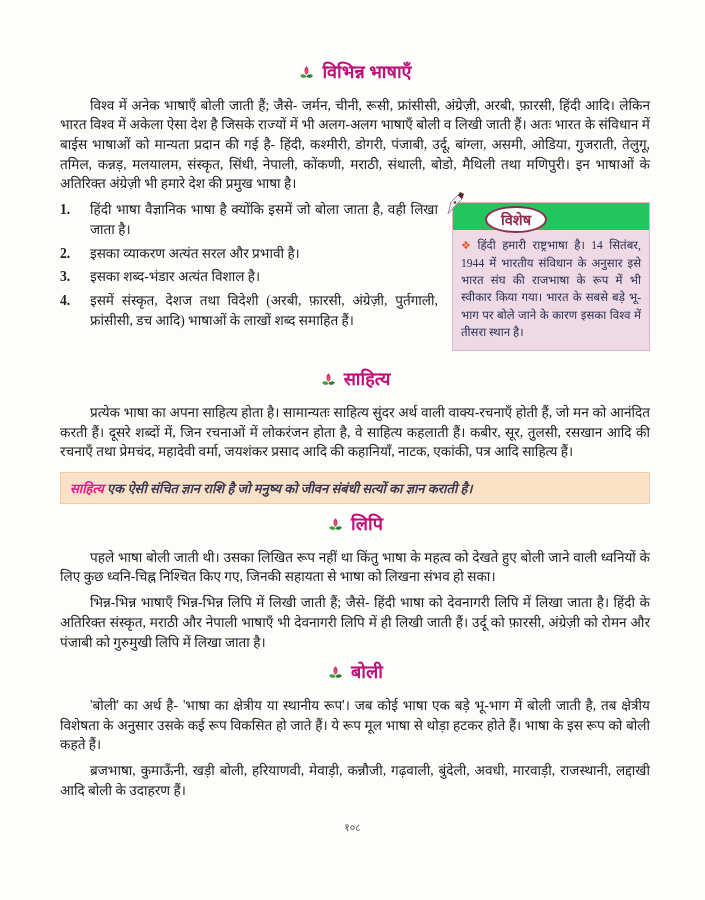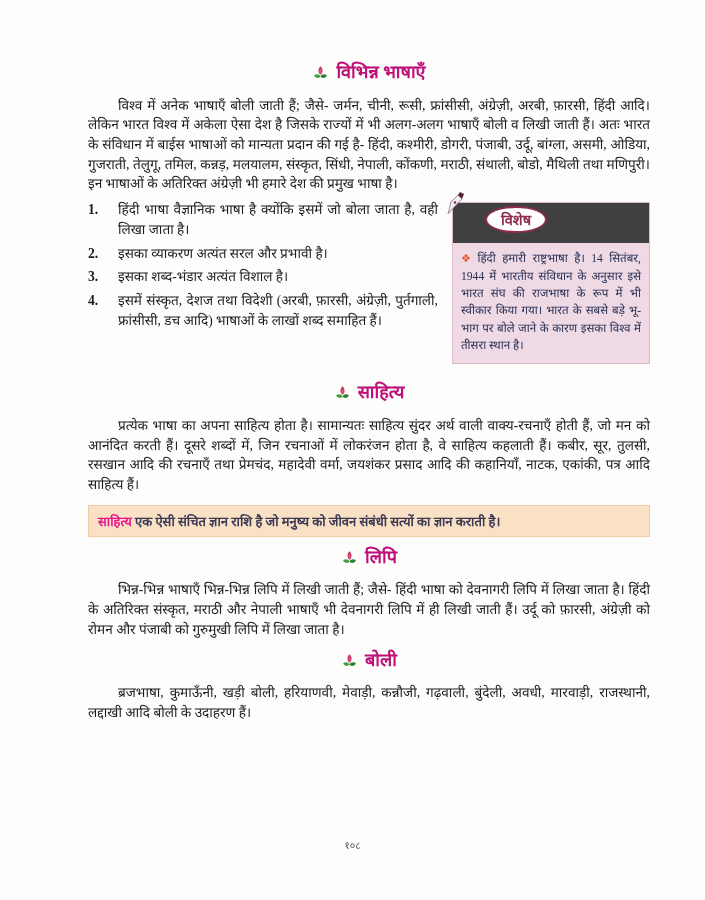--- a/index.html
+++ b/index.html
@@ -7,21 +7,21 @@
     width:705px;height:900px;
     background:#fdfdfc;
     font-family:"Liberation Serif","DejaVu Serif",serif;
     color:#1c1c1c;
     overflow:hidden;
   }
   .page{
     position:relative;
     width:705px;height:900px;
     box-sizing:border-box;
-    padding:52px 55px 0 88px;
+    padding:52px 55px 0 60px;
   }
   
   .sec-head{
     margin:10px 0 8px 0;
     text-align:center;
     font-size:18px;
     font-weight:bold;
     color:#bf1079;
     line-height:1.2;
   }
@@ -56,22 +56,22 @@
   .vishesh-box{
     float:right;
     width:198px;
     margin:2px 0 8px 14px;
     position:relative;
     background:#eed9e4;
     border:1px solid #d9b8ca;
     box-sizing:border-box;
   }
   .vb-band{
-    background:#404040;
-    height:40px;
+    background:#22c55e;
+    height:27px;
     position:relative;
   }
   .vb-title{
     position:absolute;
     left:32px;top:3px;
     background:#fff;
     border:2px solid #8e2c50;
     border-radius:50%;
     padding:1px 14px 2px 14px;
     font-size:14.5px;
@@ -98,29 +98,30 @@
   }
   
   .defbar{
     clear:both;
     background:#fae0c4;
     border:1px solid #f0cda8;
     padding:6px 9px;
     margin:10px 0 10px 0;
     font-size:13px;
     font-weight:bold;
+    font-style:italic;
     color:#3a3a55;
   }
   .defbar .kw{color:#e9148c;}
   .clr{clear:both;}
   
   .pageno{
     position:absolute;
     left:0;right:0;
-    bottom:48px;
+    bottom:66px;
     text-align:center;
     font-size:10.5px;
     color:#555;
   }
 </style>
 </head>
 <body>
 
 <div class="page">
 
@@ -196,34 +197,36 @@
     <span class="flower">
       <svg width="17" height="17" viewBox="0 0 20 20">
         <path d="M10 1.5 C13.2 4.5 13.2 9 10 11.5 C6.8 9 6.8 4.5 10 1.5" fill="#c4366b"></path>
         <path d="M10 4 C11.6 6 11.6 9 10 11 C8.4 9 8.4 6 10 4" fill="#e8556f"></path>
         <path d="M2.5 12 C5.5 10 8.8 11 10 13.5 C7.8 16.5 3.8 15.3 2.5 12" fill="#44a03c"></path>
         <path d="M17.5 12 C14.5 10 11.2 11 10 13.5 C12.2 16.5 16.2 15.3 17.5 12" fill="#2e7d32"></path>
       </svg>
     </span><span>लिपि</span>
   </h2>
 
+  <p class="body ind">पहले भाषा बोली जाती थी। उसका लिखित रूप नहीं था किंतु भाषा के महत्व को देखते हुए बोली जाने वाली ध्वनियों के लिए कुछ ध्वनि-चिह्न निश्चित किए गए, जिनकी सहायता से भाषा को लिखना संभव हो सका।</p>
 
 
   <p class="body ind">भिन्न-भिन्न भाषाएँ भिन्न-भिन्न लिपि में लिखी जाती हैं; जैसे- हिंदी भाषा को देवनागरी लिपि में लिखा जाता है। हिंदी के अतिरिक्त संस्कृत, मराठी और नेपाली भाषाएँ भी देवनागरी लिपि में ही लिखी जाती हैं। उर्दू को फ़ारसी, अंग्रेज़ी को रोमन और पंजाबी को गुरुमुखी लिपि में लिखा जाता है।</p>
 
   <h2 class="sec-head">
     <span class="flower">
       <svg width="17" height="17" viewBox="0 0 20 20">
         <path d="M10 1.5 C13.2 4.5 13.2 9 10 11.5 C6.8 9 6.8 4.5 10 1.5" fill="#c4366b"></path>
         <path d="M10 4 C11.6 6 11.6 9 10 11 C8.4 9 8.4 6 10 4" fill="#e8556f"></path>
         <path d="M2.5 12 C5.5 10 8.8 11 10 13.5 C7.8 16.5 3.8 15.3 2.5 12" fill="#44a03c"></path>
         <path d="M17.5 12 C14.5 10 11.2 11 10 13.5 C12.2 16.5 16.2 15.3 17.5 12" fill="#2e7d32"></path>
       </svg>
     </span><span>बोली</span>
   </h2>
 
+  <p class="body ind">'बोली' का अर्थ है- 'भाषा का क्षेत्रीय या स्थानीय रूप'। जब कोई भाषा एक बड़े भू-भाग में बोली जाती है, तब क्षेत्रीय विशेषता के अनुसार उसके कई रूप विकसित हो जाते हैं। ये रूप मूल भाषा से थोड़ा हटकर होते हैं। भाषा के इस रूप को बोली कहते हैं।</p>
 
 
   <p class="body ind">ब्रजभाषा, कुमाऊँनी, खड़ी बोली, हरियाणवी, मेवाड़ी, कन्नौजी, गढ़वाली, बुंदेली, अवधी, मारवाड़ी, राजस्थानी, लद्दाखी आदि बोली के उदाहरण हैं।</p>
 
   <div class="pageno">१०८</div>
 
 </div>
 
 </body></html>

